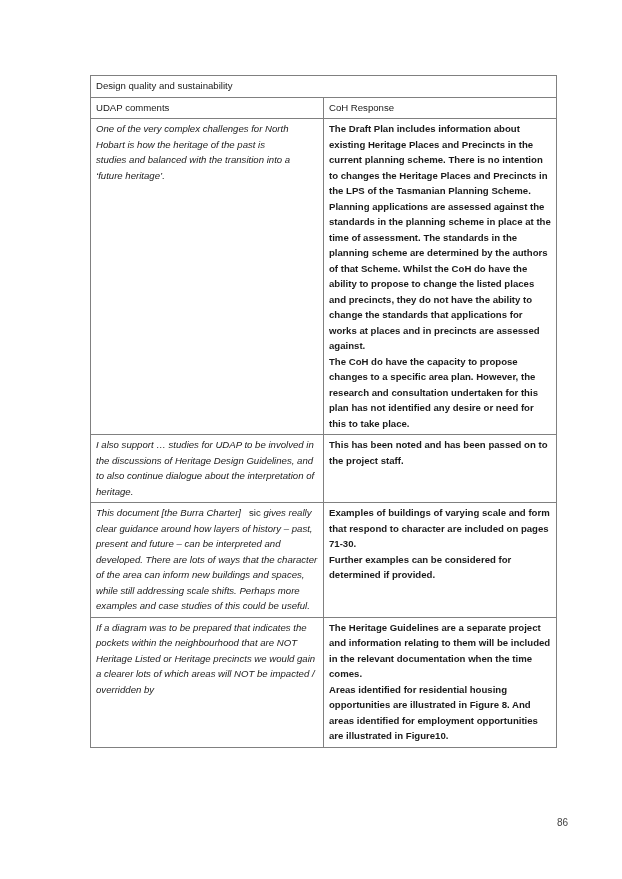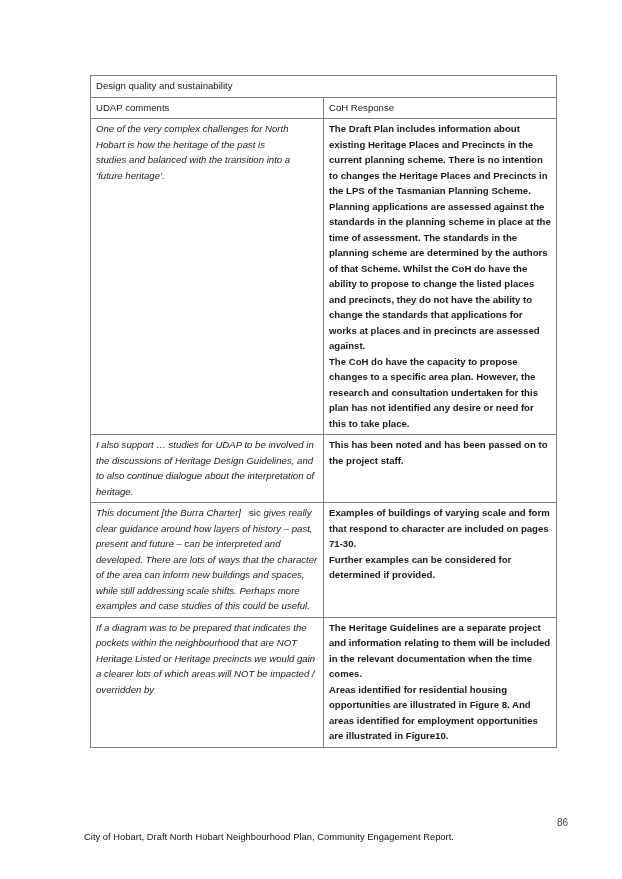--- a/index.html
+++ b/index.html
@@ -144,15 +144,14 @@
         <td class="coh-cell col-right">
           <p class="para">The Heritage Guidelines are a separate project and information relating to them will be included in the relevant documentation when the time comes.</p>
           <p class="para">Areas identified for residential housing opportunities are illustrated in Figure 8. And areas identified for employment opportunities are illustrated in Figure10.</p>
         </td>
       </tr>
     </tbody>
   </table>
 
   <div class="page-number">86</div>
 
-  <div class="footer-note">City of Hobart, Draft North Hobart Neighbourhood Plan, Community Engagement Report.</div>
 
 </div>
 
 </body></html>

